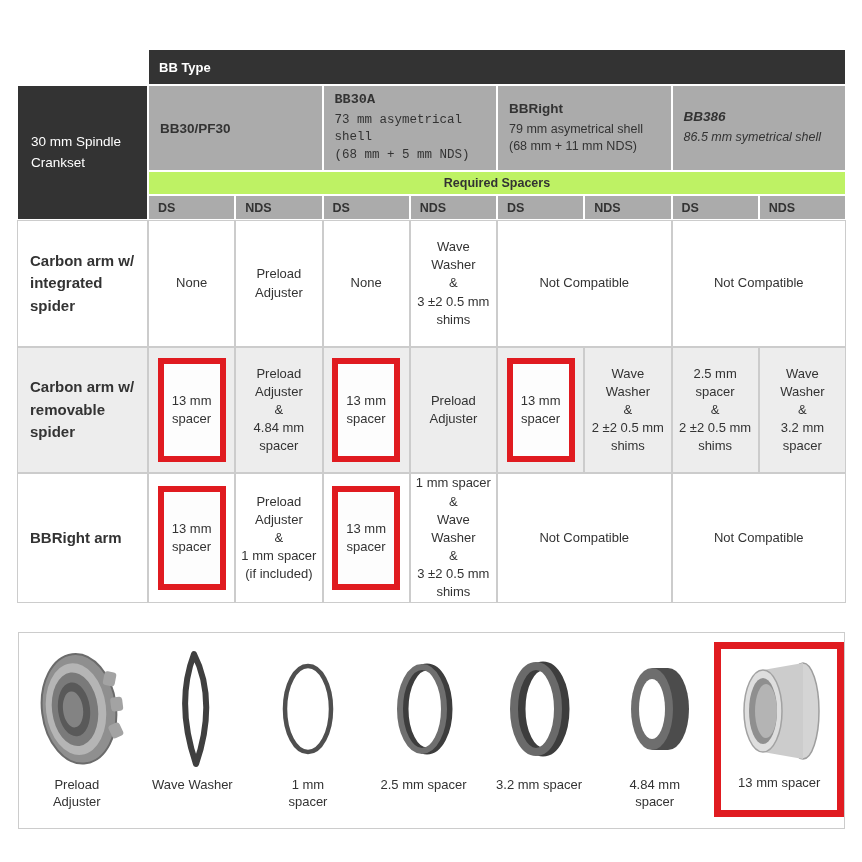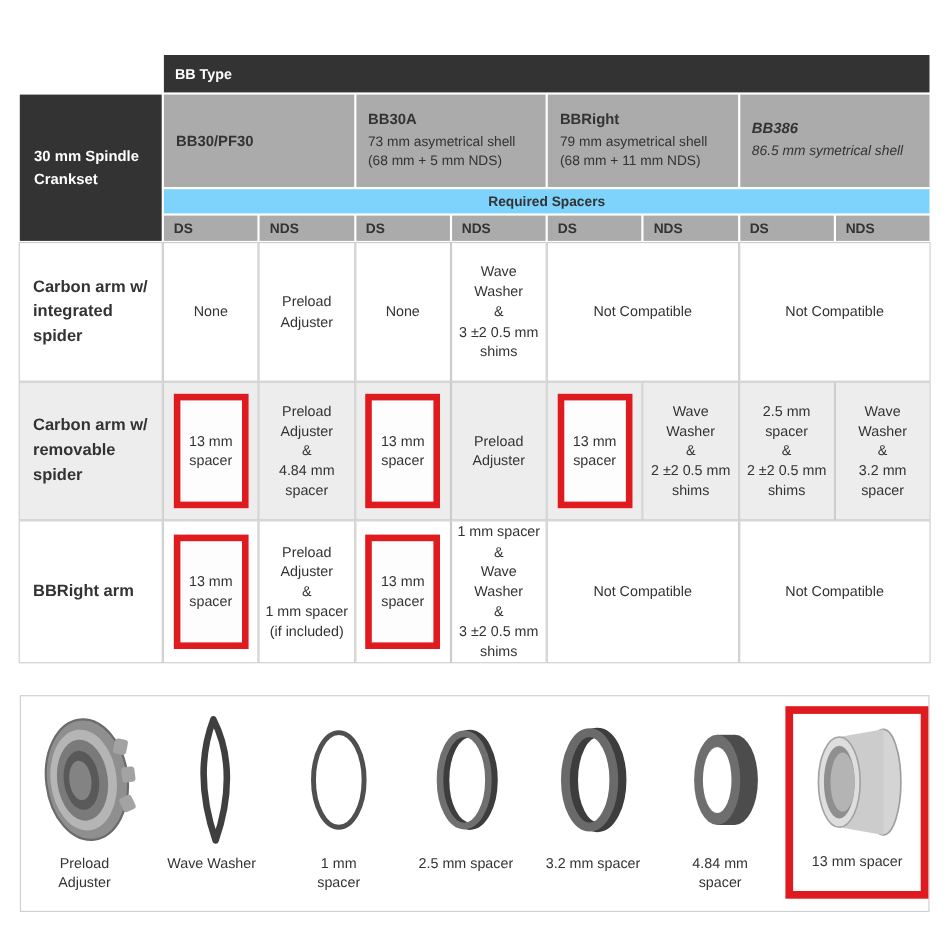--- a/index.html
+++ b/index.html
@@ -18,35 +18,35 @@
     gap:2px;
   }
   .bbtype-bar {
     grid-column:2 / span 8; grid-row:1;
     background:#333333; color:#fff; font-weight:bold; font-size:13px;
     display:flex; align-items:center; padding-left:10px;
   }
   .filler { grid-column:1; grid-row:1; background:transparent; }
   .corner {
     grid-column:1; grid-row:2 / span 3;
-    background:#333333; color:#fff; font-weight:bold; font-size:13.5px;
+    background:#333333; color:#fff; font-weight:normal; font-size:13.5px;
     display:flex; align-items:center; padding:0 13px; line-height:1.5;
     white-space:pre-line;
   }
   .bbname {
     grid-row:2; background:#ababab; padding:8px 11px;
     display:flex; flex-direction:column; justify-content:center;
   }
   .bbname .name { font-weight:bold; font-size:13.5px; }
   .bbname .desc { font-size:12.5px; line-height:1.4; margin-top:5px; white-space:pre-line; }
   .bbname .desc:empty { display:none; }
-  .col23 { grid-column:2 / span 2; } .col45 { grid-column:4 / span 2; }
+  .col23 { grid-column:2 / span 2; } .col45 { grid-column:4 / span 2;font-family:Liberation Mono, monospace; }
   .col67 { grid-column:6 / span 2; } .col89 { grid-column:8 / span 2;font-style:italic; }
   .req {
-    grid-column:2 / span 8; grid-row:3; background:#7dd3fc;
+    grid-column:2 / span 8; grid-row:3; background:#bef264;
     display:flex; align-items:center; justify-content:center;
     font-weight:bold; font-size:12.5px;
   }
   .dshead {
     grid-row:4; background:#ababab; font-weight:bold; font-size:12.5px;
     display:flex; align-items:center; padding-left:9px;
   }
   .rowlabel {
     background:#ffffff; display:flex; align-items:center; padding:0 12px;
     font-weight:bold; font-size:15px; line-height:1.5;

